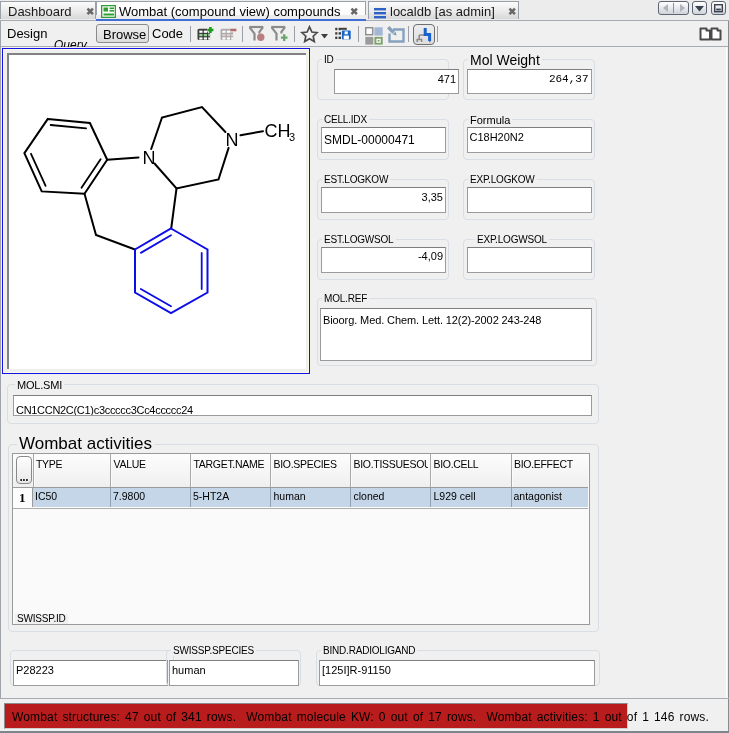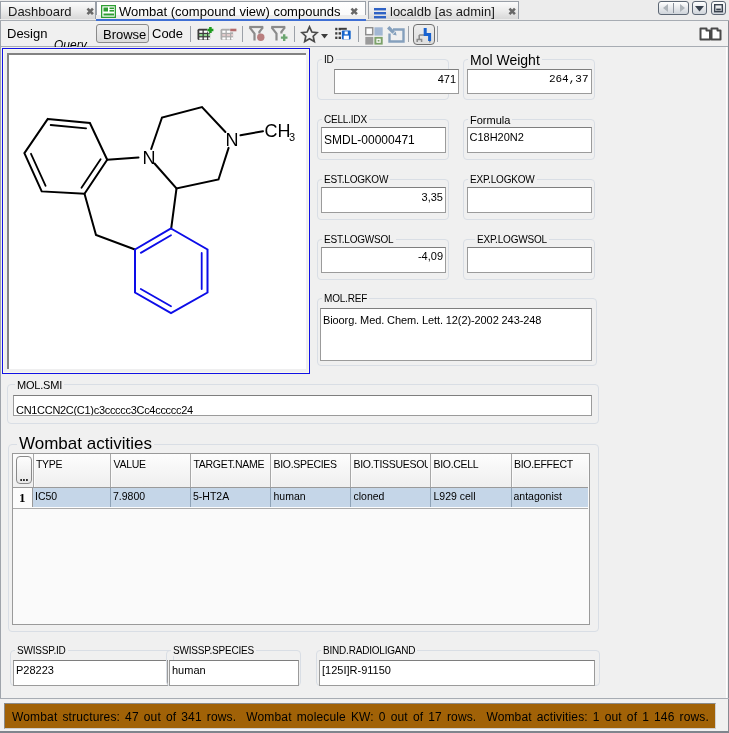--- a/index.html
+++ b/index.html
@@ -312,35 +312,35 @@
 <div class="vline2" style="left:511px;"></div>
 <div class="cellt" style="left:35px;">IC50</div>
 <div class="cellt" style="left:113px;">7.9800</div>
 <div class="cellt" style="left:193px;">5-HT2A</div>
 <div class="cellt" style="left:273.5px;">human</div>
 <div class="cellt" style="left:353.5px;">cloned</div>
 <div class="cellt" style="left:433.5px;">L929 cell</div>
 <div class="cellt" style="left:513.5px;">antagonist</div>
 
 <div class="fs" style="left:10px;top:650px;width:162px;height:34px;"></div>
-<div class="lbl" style="left:15px;top:646px;">SWISSP.ID</div>
+<div class="lbl" style="left:15px;top:614px;">SWISSP.ID</div>
 <div class="inp" style="left:13px;top:660px;width:153px;height:24px;">
     <div class="tx">P28223</div>
   </div>
 
 <div class="fs" style="left:166px;top:650px;width:133px;height:34px;"></div>
 <div class="lbl" style="left:171px;top:646px;">SWISSP.SPECIES</div>
 <div class="inp" style="left:169px;top:660px;width:128px;height:24px;">
     <div class="tx">human</div>
   </div>
 
 <div class="fs" style="left:316px;top:650px;width:282px;height:34px;"></div>
 <div class="lbl" style="left:321px;top:646px;">BIND.RADIOLIGAND</div>
 <div class="inp" style="left:319px;top:660px;width:274px;height:24px;">
     <div class="tx">[125I]R-91150</div>
   </div>
 
 <div class="abs" style="left:0;top:698px;width:729px;height:1px;background:#a7acb3;"></div>
 <div class="abs" style="left:0;top:699px;width:727px;height:32px;background:#f0f0f0;"></div>
-<div class="abs" style="left:4px;top:703px;width:712px;height:26px;border:1px solid #8b8b8b;border-right-color:#cfcfcf;border-bottom-color:#cfcfcf;background:#a16207;box-sizing:border-box;">
+<div class="abs" style="left:4px;top:703px;width:624px;height:26px;border:1px solid #8b8b8b;border-right-color:#cfcfcf;border-bottom-color:#cfcfcf;background:#b91c1c;box-sizing:border-box;">
   <div class="abs" style="left:7px;top:6px;font-size:12px;letter-spacing:0.15px;word-spacing:1.55px;color:#000;white-space:nowrap;">Wombat structures: 47 out of 341 rows.&nbsp; Wombat molecule KW: 0 out of 17 rows.&nbsp; Wombat activities: 1 out of 1 146 rows.</div>
 </div>
 <div class="abs" style="left:0;top:731px;width:729px;height:2px;background:#7f858d;"></div>
 
 </body></html>

